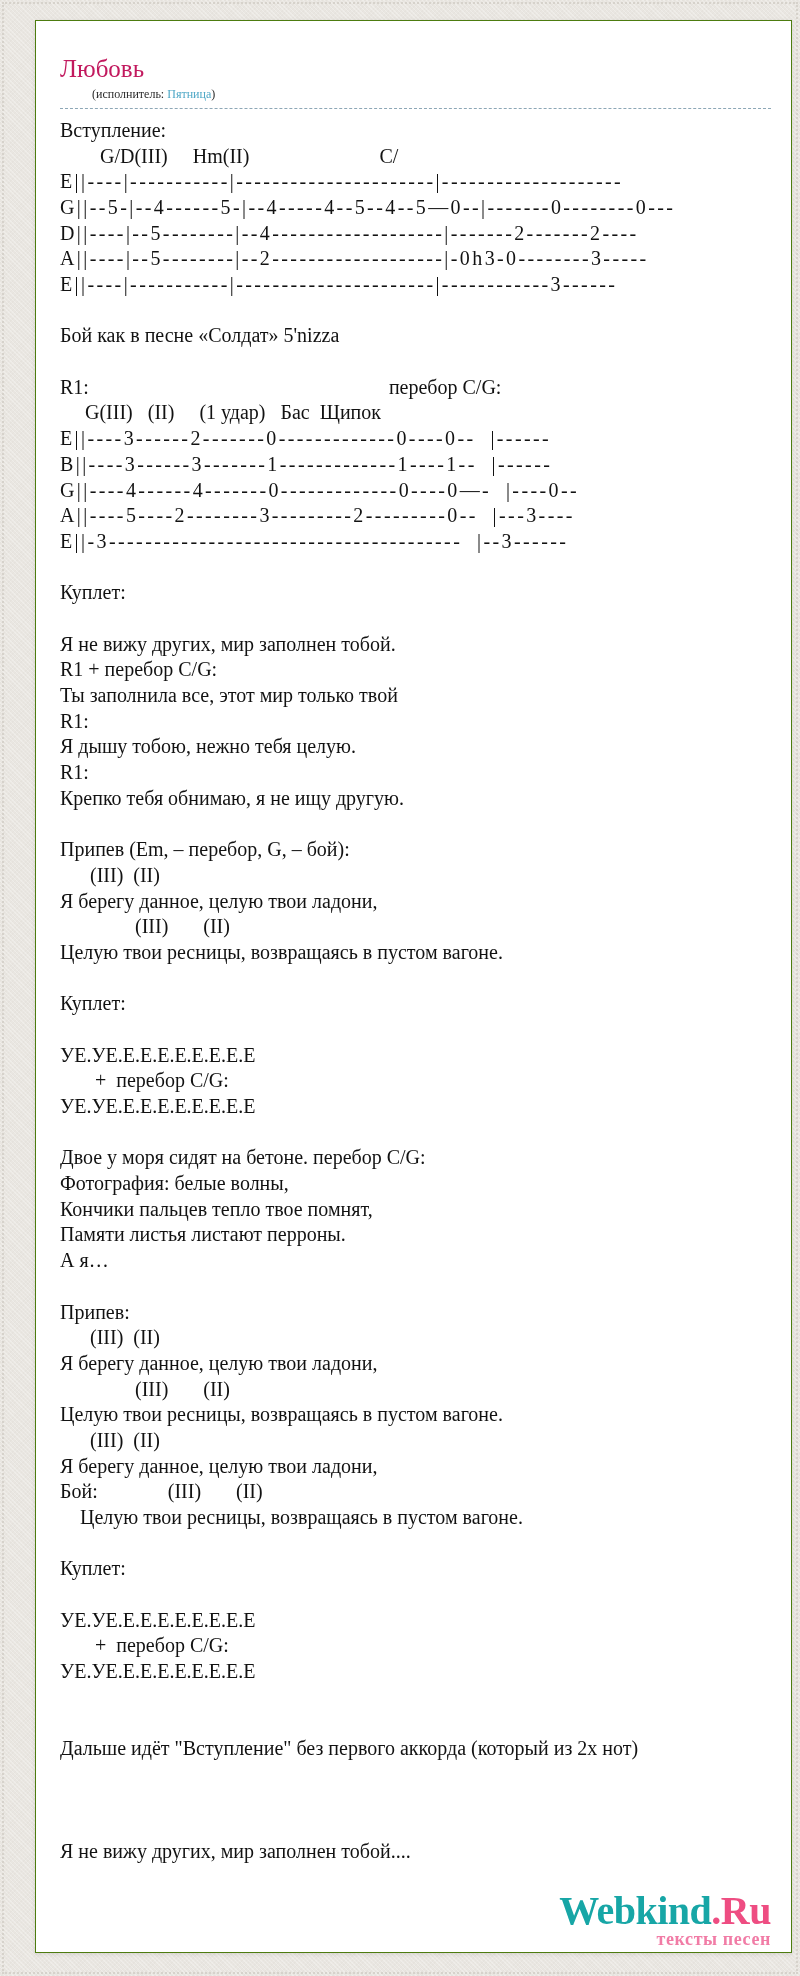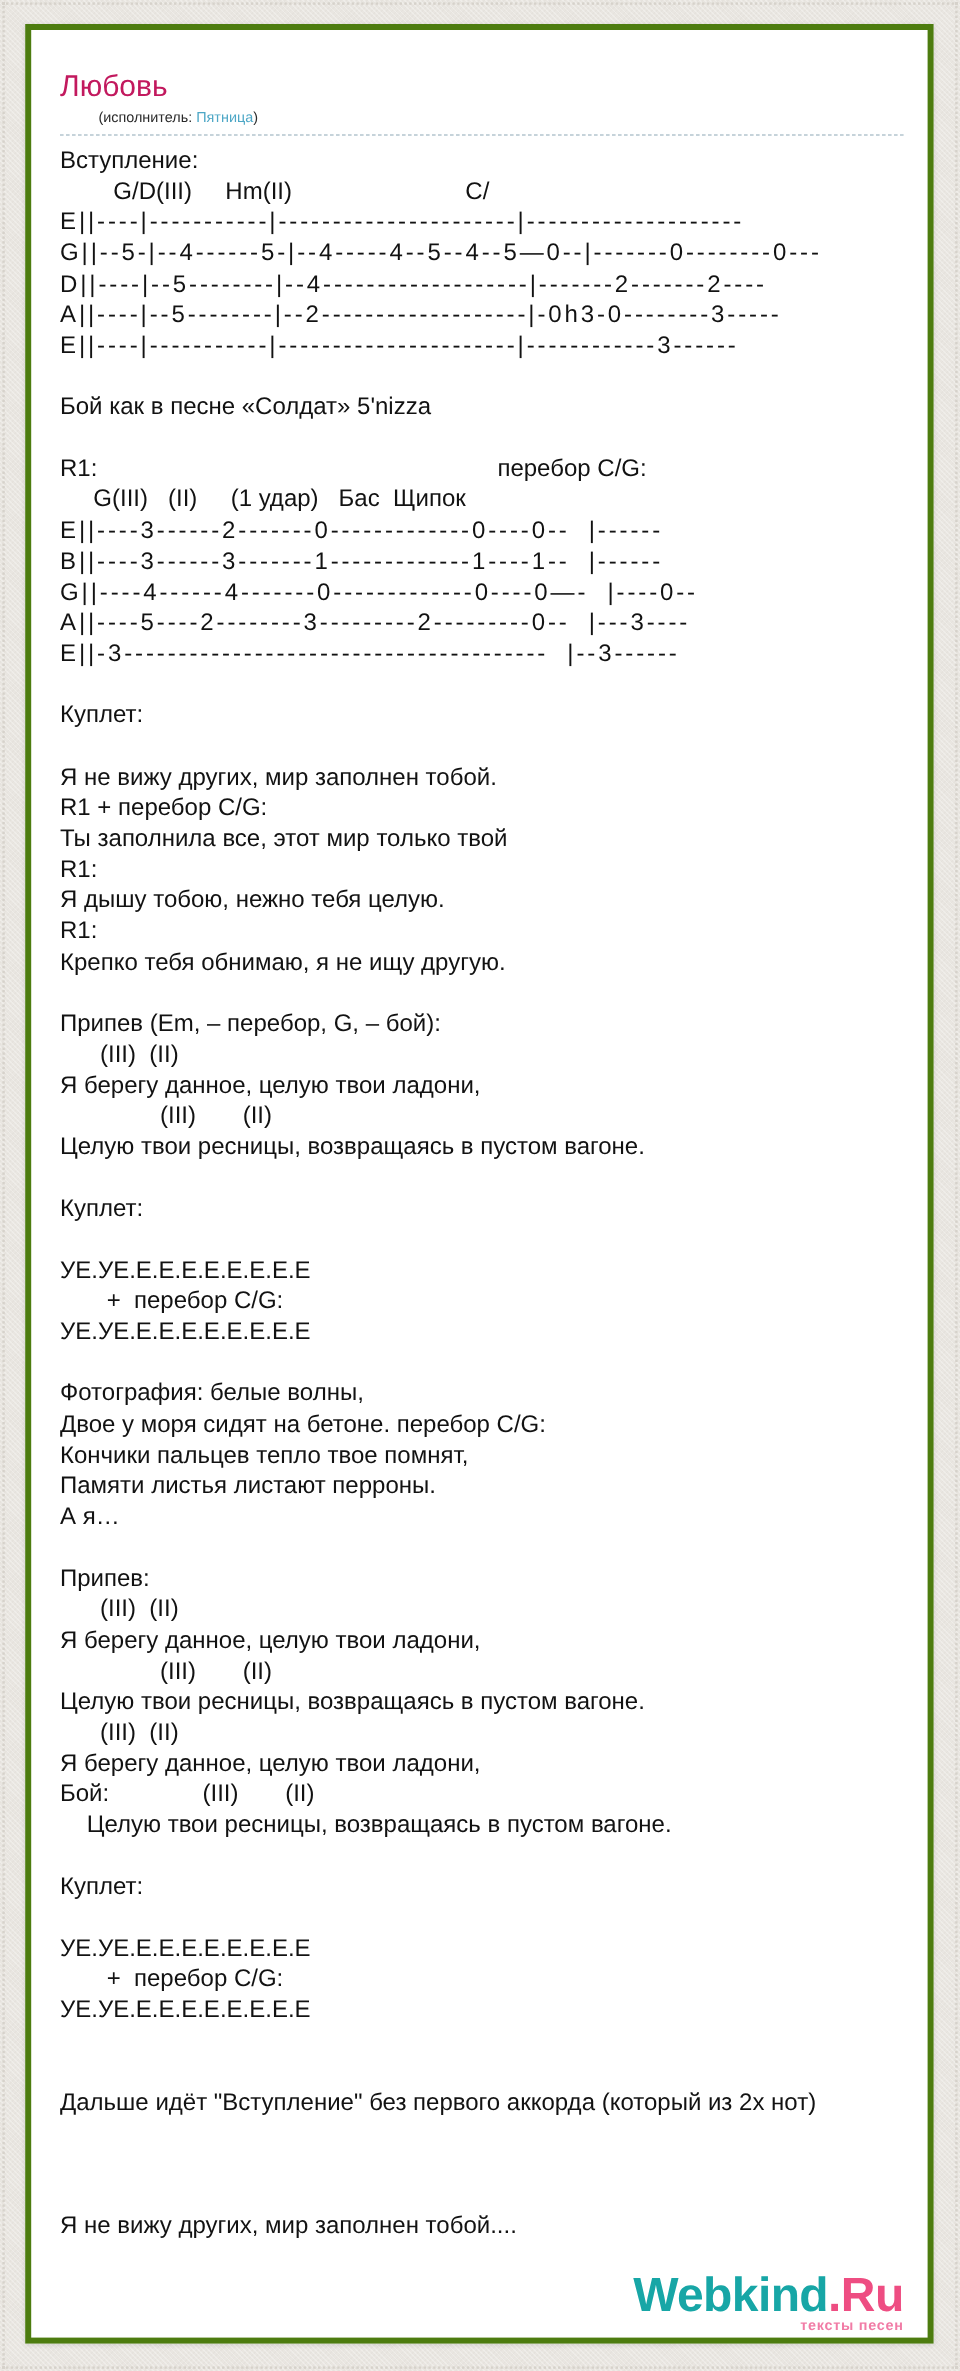--- a/index.html
+++ b/index.html
@@ -8,24 +8,25 @@
     font-family:"Liberation Sans","DejaVu Sans",sans-serif;
     background:
       repeating-linear-gradient(45deg, rgba(255,255,255,.28) 0 1px, rgba(255,255,255,0) 1px 3px),
       repeating-linear-gradient(-45deg, rgba(120,110,95,.03) 0 1px, rgba(0,0,0,0) 1px 3px),
       #e9e6e1;
   }
   .page-frame{
     position:absolute;inset:2px;border:2px dotted #d6d2cb;pointer-events:none;
   }
   .card{
-    position:absolute;left:21px;top:20px;width:757px;height:1933px;
-    background:#ffffff;border:5px solid #4d7c0f;box-sizing:border-box;
+    position:absolute;left:35px;top:20px;width:757px;height:1933px;
+    background:#ffffff;border:1px solid #4d7c0f;box-sizing:border-box;
     box-shadow:0 1px 4px rgba(0,0,0,.10);
     padding:18px 20px 0 24px;
+    font-family:Liberation Serif, serif;
   }
   .song-title{
     font-size:25px;font-weight:400;color:#c2195e;margin:16px 0 4px 0;line-height:1.1;
   }
   .artist-line{font-size:12px;color:#2a2a2a;line-height:1.2;margin-left:32px;}
   .artist-link{color:#4da7c6;text-decoration:none;cursor:pointer;}
   .dotted-rule{
     border:0;border-bottom:1px dashed #8da7b6;margin:7px 0 0 0;height:0;
   }
   .song-body{margin-top:9px;}
@@ -34,21 +35,21 @@
     color:#121212;letter-spacing:0;
   }
   .ln.tab{letter-spacing:2.4px;}
   .brand{
     position:absolute;right:20px;bottom:4px;text-align:right;line-height:1;
   }
   .brand-word{font-size:40px;font-weight:bold;letter-spacing:-.5px;}
   .brand-main{color:#17a6a6;}
   .brand-tld{color:#ee4d82;}
   .brand-tagline{
-    font-size:12px;font-weight:bold;color:#f17ca6;letter-spacing:.6px;
+    font-size:18px;font-weight:bold;color:#f17ca6;letter-spacing:.6px;
     margin-top:-1px;text-align:right;
   }
 </style>
 </head>
 <body>
 
 <div class="page-frame"></div>
 
 <div class="card">
 
@@ -135,23 +136,23 @@
       <div class="ln"></div>
 
       <div class="ln">УЕ.УЕ.Е.Е.Е.Е.Е.Е.Е.Е</div>
 
       <div class="ln">       +  перебор C/G:</div>
 
       <div class="ln">УЕ.УЕ.Е.Е.Е.Е.Е.Е.Е.Е</div>
 
       <div class="ln"></div>
 
+      <div class="ln">Двое у моря сидят на бетоне. перебор C/G:</div>
+
       <div class="ln">Фотография: белые волны,</div>
-
-      <div class="ln">Двое у моря сидят на бетоне. перебор C/G:</div>
 
       <div class="ln">Кончики пальцев тепло твое помнят,</div>
 
       <div class="ln">Памяти листья листают перроны.</div>
 
       <div class="ln">А я…</div>
 
       <div class="ln"></div>
 
       <div class="ln">Припев:</div>

